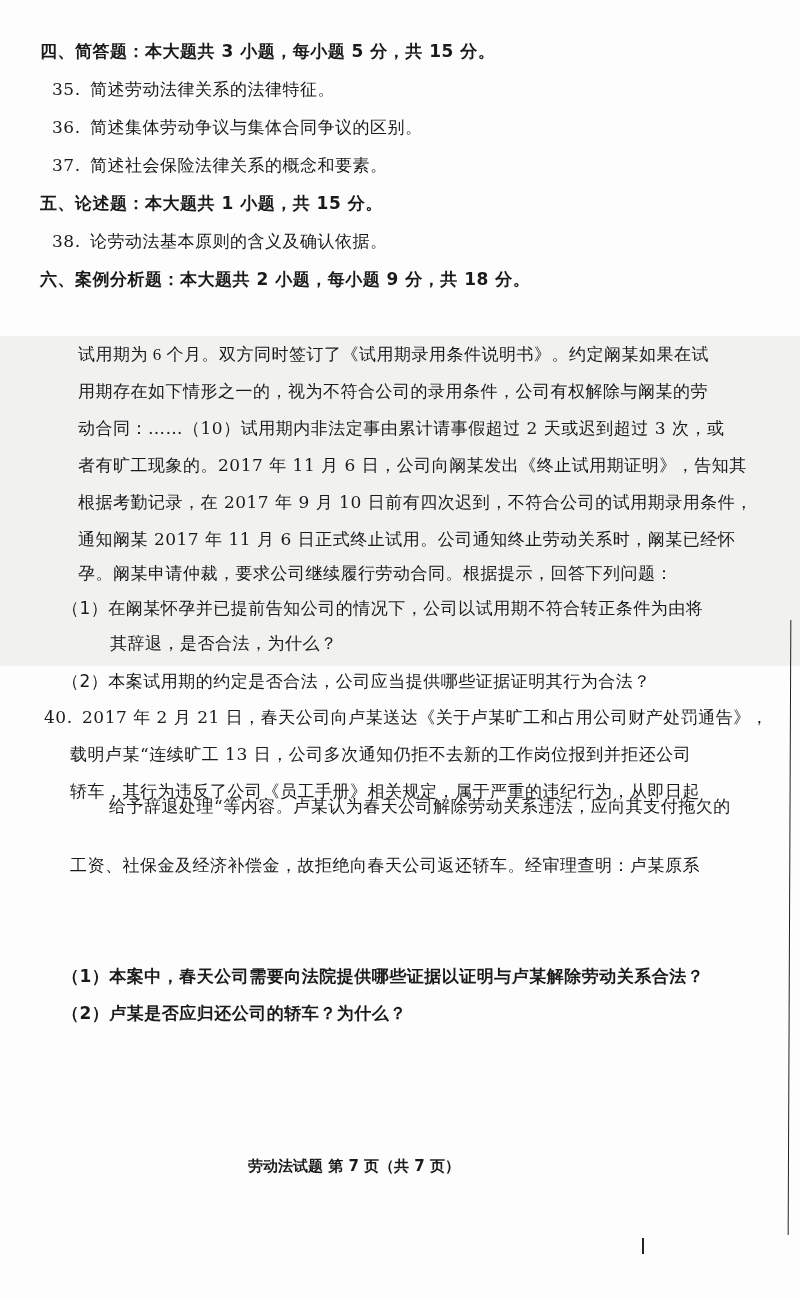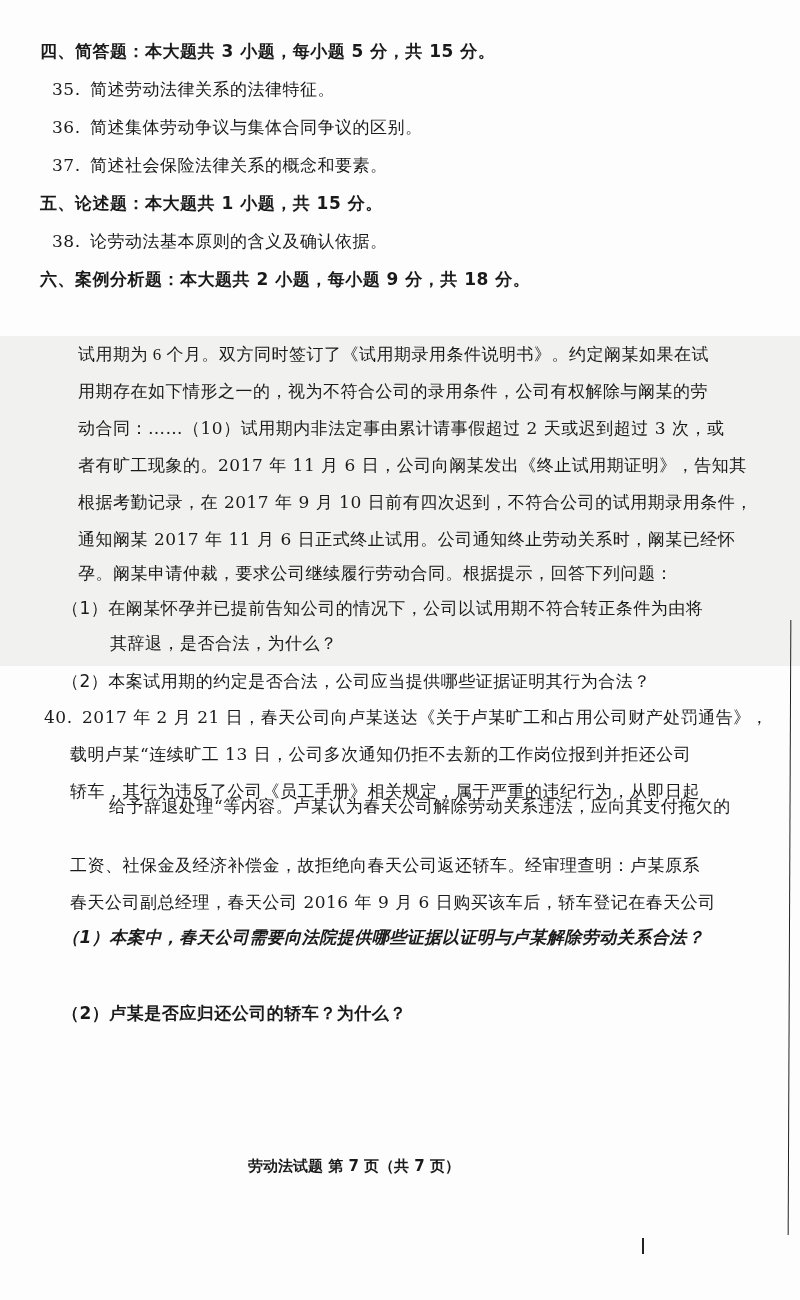--- a/index.html
+++ b/index.html
@@ -72,18 +72,17 @@
   <div class="line sans" style="top:632px;left:110px;">其辞退，是否合法，为什么？</div>
   <div class="line sans" style="top:670px;left:62px;">（2）本案试用期的约定是否合法，公司应当提供哪些证据证明其行为合法？</div>
 
   <div class="line" style="top:706px;left:32px;">
     <span class="qnum">40.</span><span>2017 年 2 月 21 日，春天公司向卢某送达《关于卢某旷工和占用公司财产处罚通告》，</span>
   </div>
   <div class="line" style="top:743px;left:70px;">载明卢某“连续旷工 13 日，公司多次通知仍拒不去新的工作岗位报到并拒还公司</div>
   <div class="line" style="top:780px;left:70px;font-family:Liberation Serif, serif;">轿车，其行为违反了公司《员工手册》相关规定，属于严重的违纪行为，从即日起</div>
   <div class="line" style="top:795px;left:70px;margin-left:39px;">给予辞退处理“等内容。卢某认为春天公司解除劳动关系违法，应向其支付拖欠的</div>
   <div class="line" style="top:854px;left:70px;">工资、社保金及经济补偿金，故拒绝向春天公司返还轿车。经审理查明：卢某原系</div>
-  <div class="line" style="top:891px;left:70px;">春天公司副总经理，春天公司 2016 年 9 月 6 日购买该车后，轿车登记在春天公司</div>
-  <div class="line sans bold" style="top:926px;left:62px;font-style:italic;">（1）本案中，春天公司需要向法院提供哪些证据以证明与卢某解除劳动关系合法？</div>
+  <div class="line sans bold" style="top:965px;left:62px;">（1）本案中，春天公司需要向法院提供哪些证据以证明与卢某解除劳动关系合法？</div>
   <div class="line sans bold" style="top:1002px;left:62px;">（2）卢某是否应归还公司的轿车？为什么？</div>
 
   <div class="footer">劳动法试题 第 7 页（共 7 页）</div>
 </div>
 
 </body></html>

